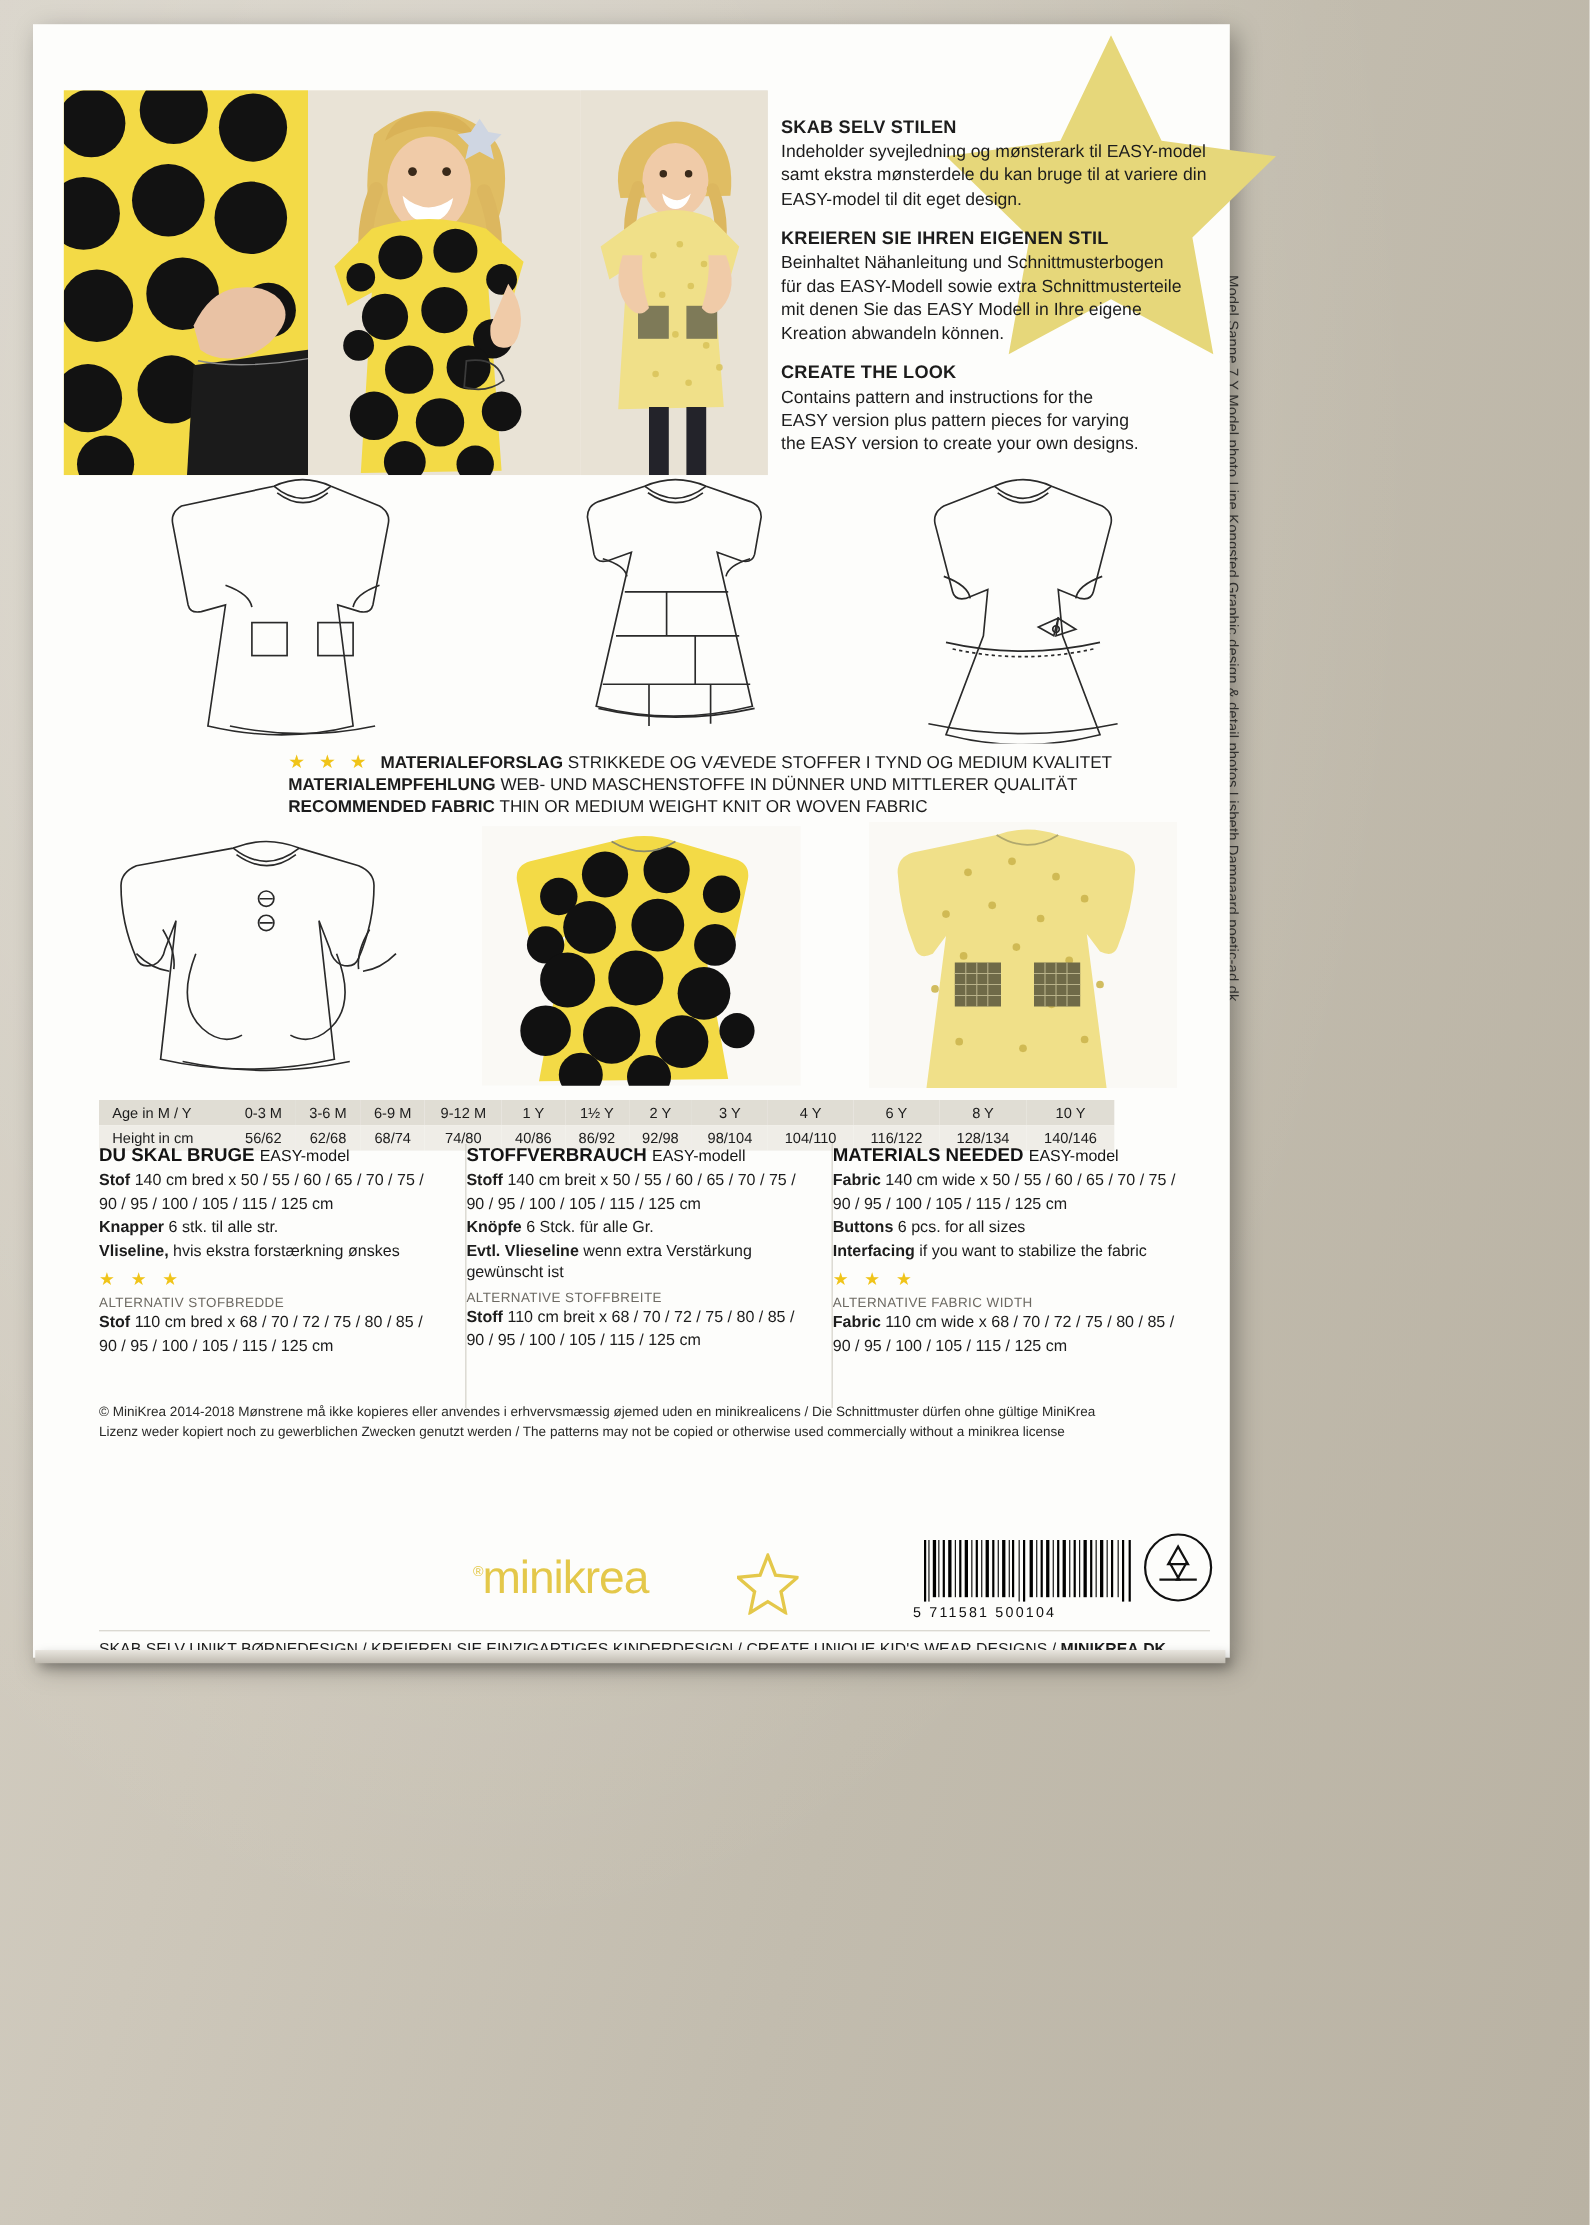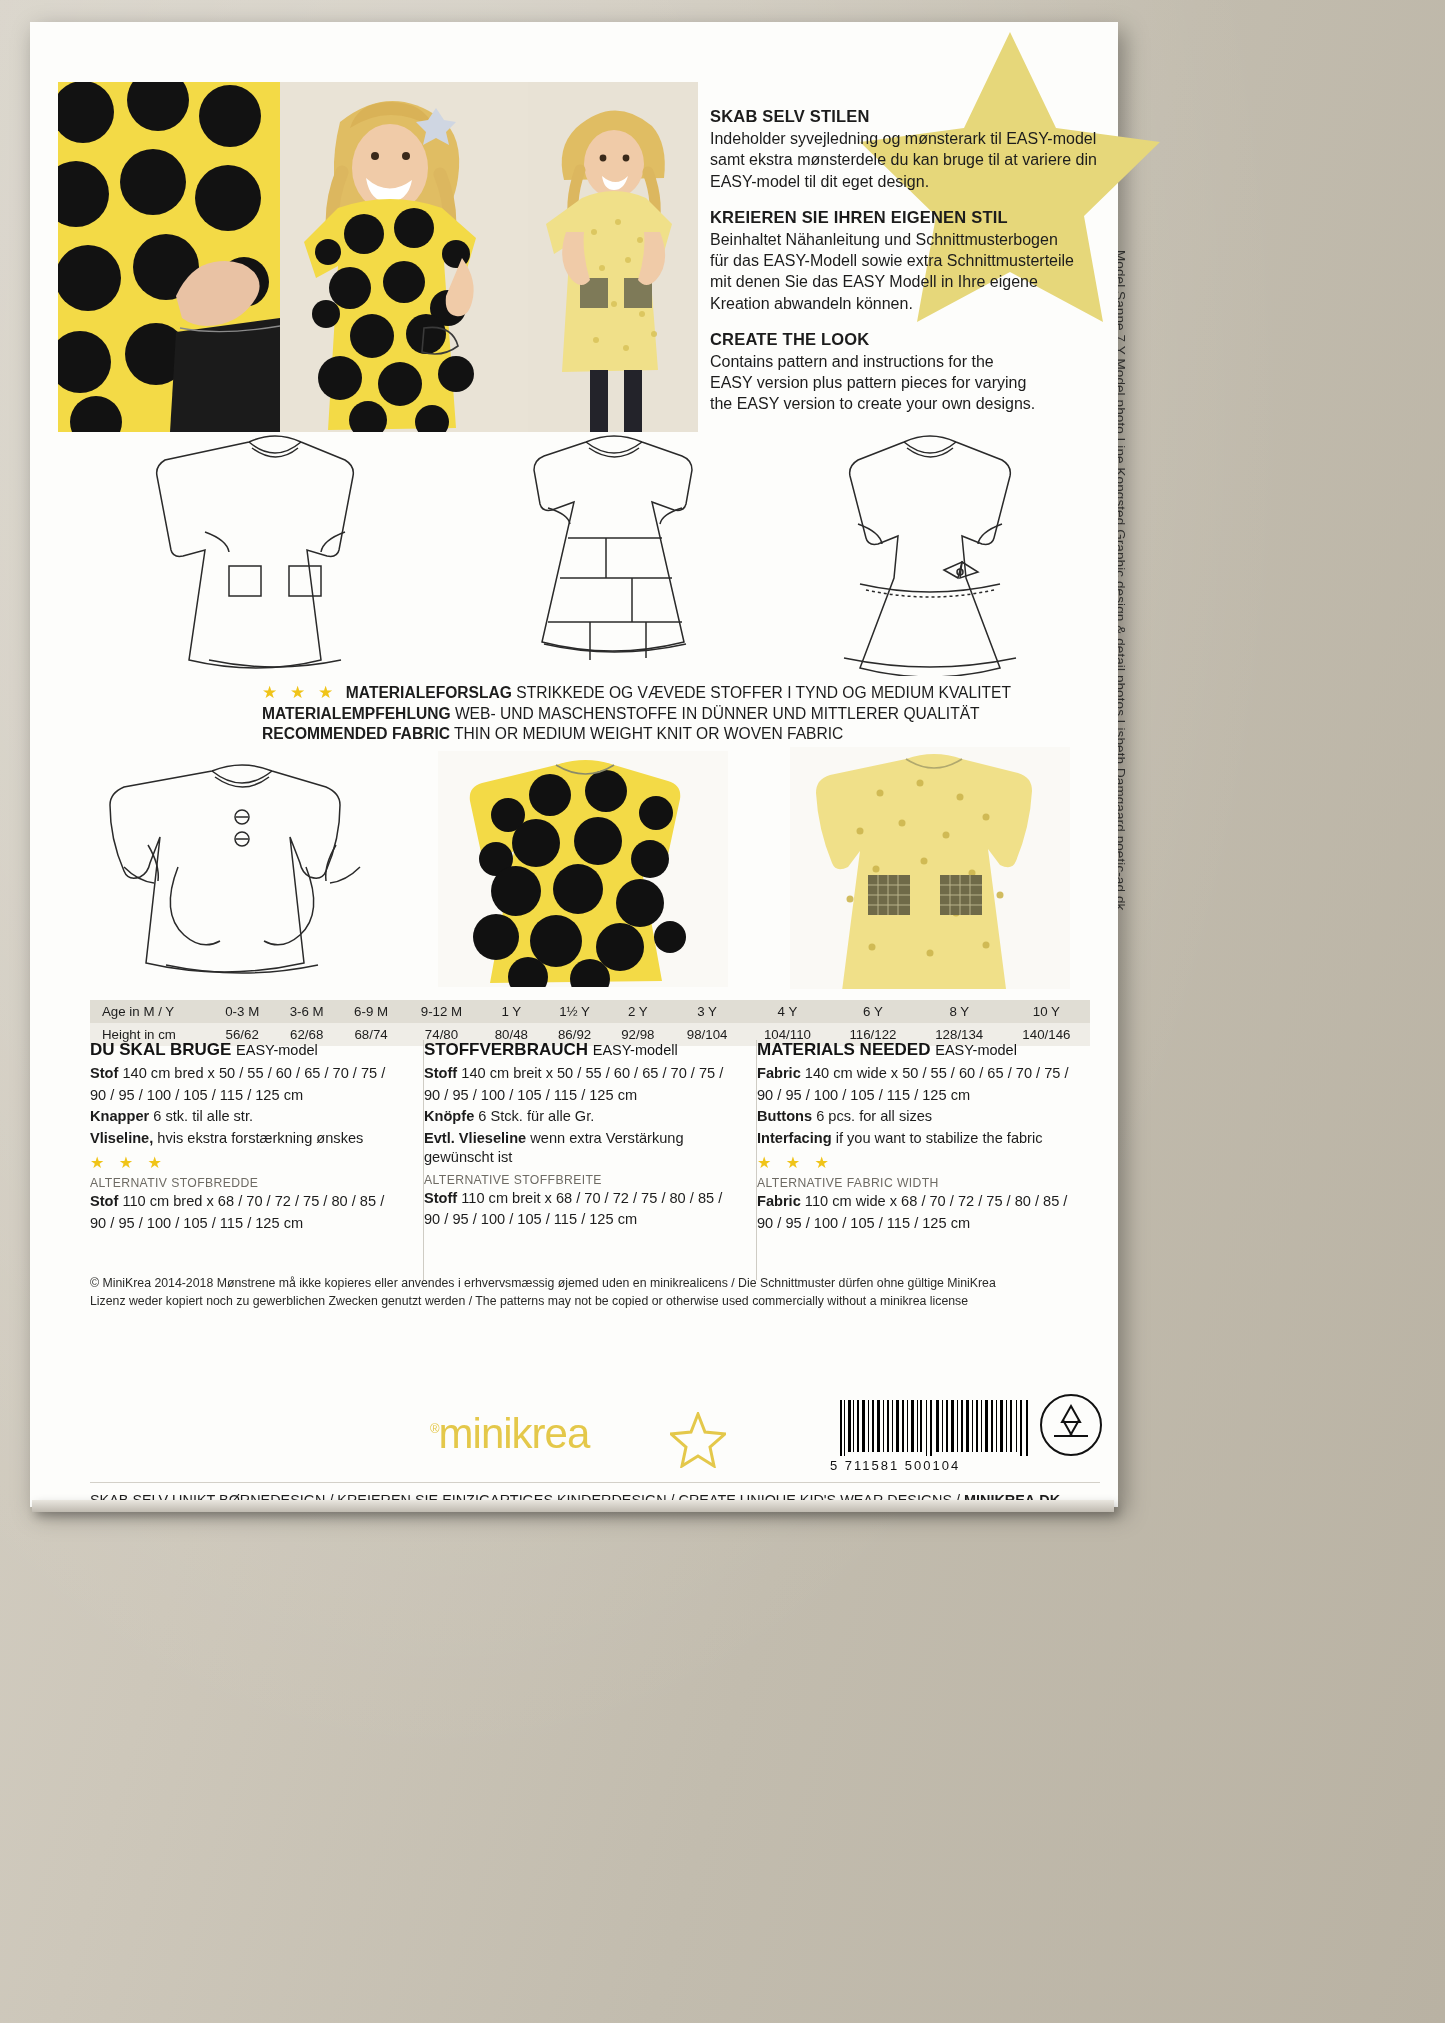--- a/index.html
+++ b/index.html
@@ -78,21 +78,21 @@
 
   svg.tech { display:block; }
 
   
   .fabric-rec { position: absolute; left: 232px; top: 660px; width: 760px; }
   .stars { display:inline-block; color:#f0c419; letter-spacing:4px; font-size:17px; }
   .fr-line { font-size: 15.6px; color:#1c1c1c; line-height:1.28; }
   .fr-line b { font-weight:700; }
 
   
-  .size-table { position:absolute; left:60px; top:978px; width: 1000px; }
+  .size-table { position:absolute; left:60px; top:978px; width: 923px; }
   table { border-collapse: collapse; width:100%; }
   .size-table td { font-size: 13.3px; padding: 4px 3px; text-align:center; color:#1c1c1c; }
   .size-table tr.r1 td { background: #e0ddd4; }
   .size-table tr.r2 td { background: #efedE7; }
   .size-table td.lbl { text-align:left; padding-left:12px; width:120px; font-size:13.3px; }
 
   
   .cols { position:absolute; left:60px; top:1018px; width:1000px; height:240px; display:flex; }
   .col { width: 333px; padding-right: 16px; position:relative; }
   .col + .col { border-left: 1px solid #cfccc4; }
@@ -433,21 +433,21 @@
         <td>6 Y</td>
         <td>8 Y</td>
         <td>10 Y</td>
       </tr>
       <tr class="r2">
         <td class="lbl">Height in cm</td>
         <td>56/62</td>
         <td>62/68</td>
         <td>68/74</td>
         <td>74/80</td>
-        <td>80/48</td>
+        <td>40/86</td>
         <td>86/92</td>
         <td>92/98</td>
         <td>98/104</td>
         <td>104/110</td>
         <td>116/122</td>
         <td>128/134</td>
         <td>140/146</td>
       </tr>
     </tbody>
       </table>

